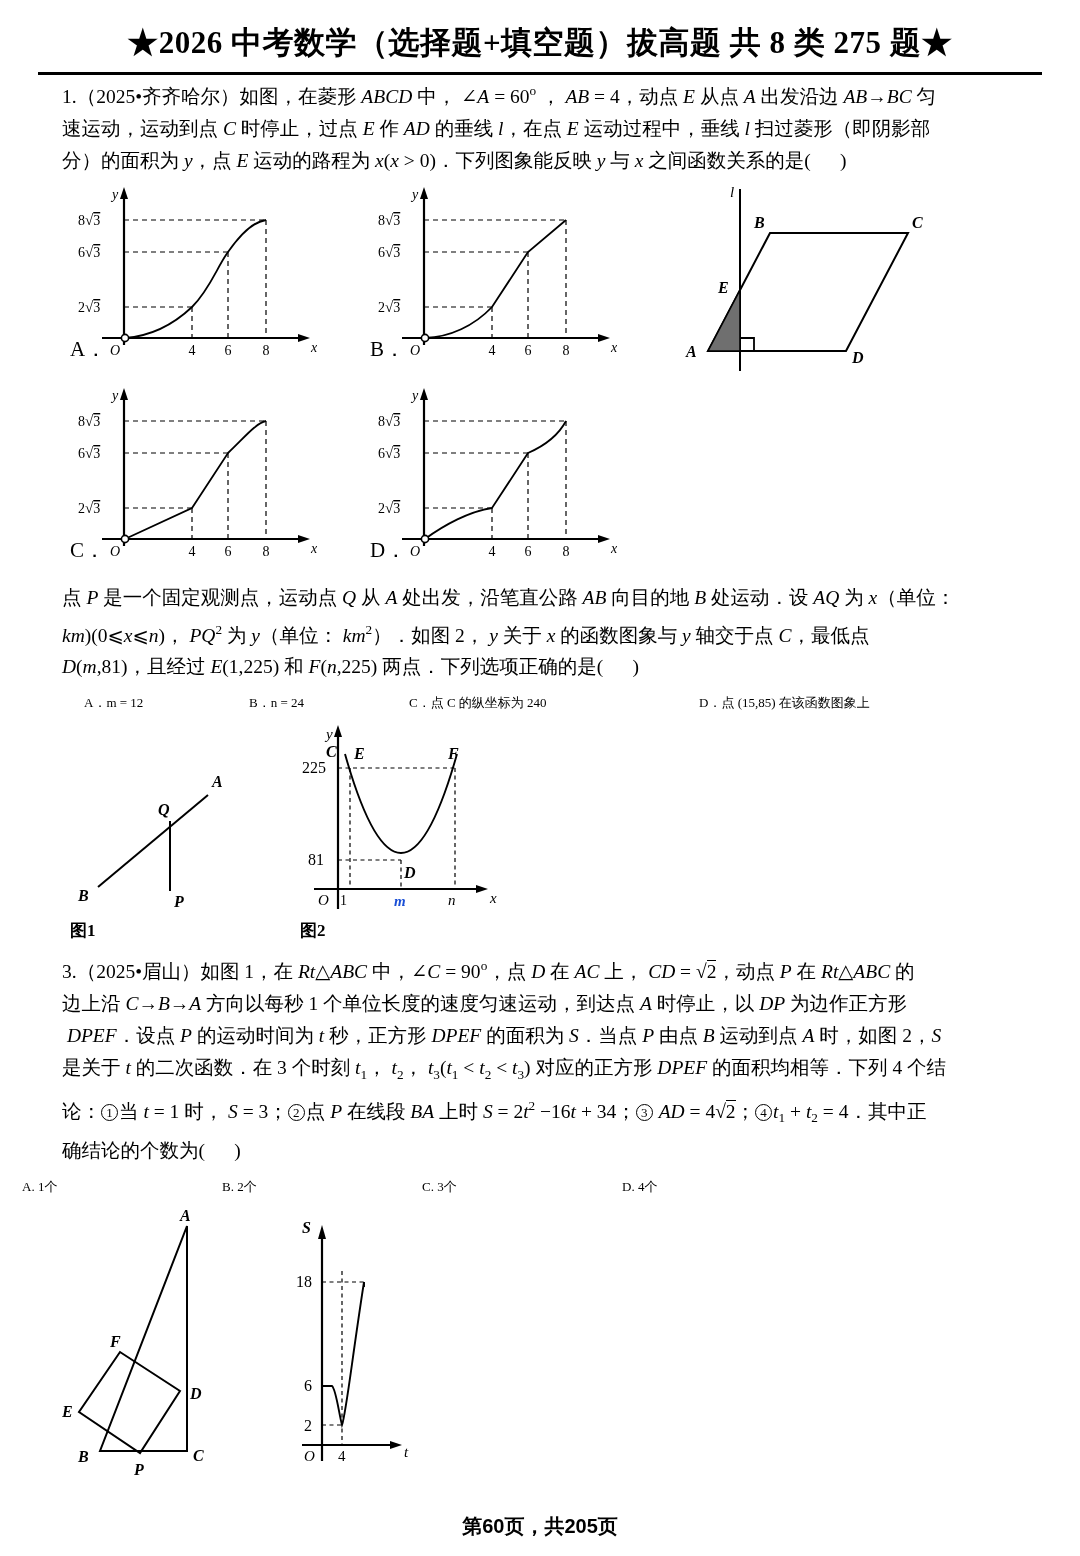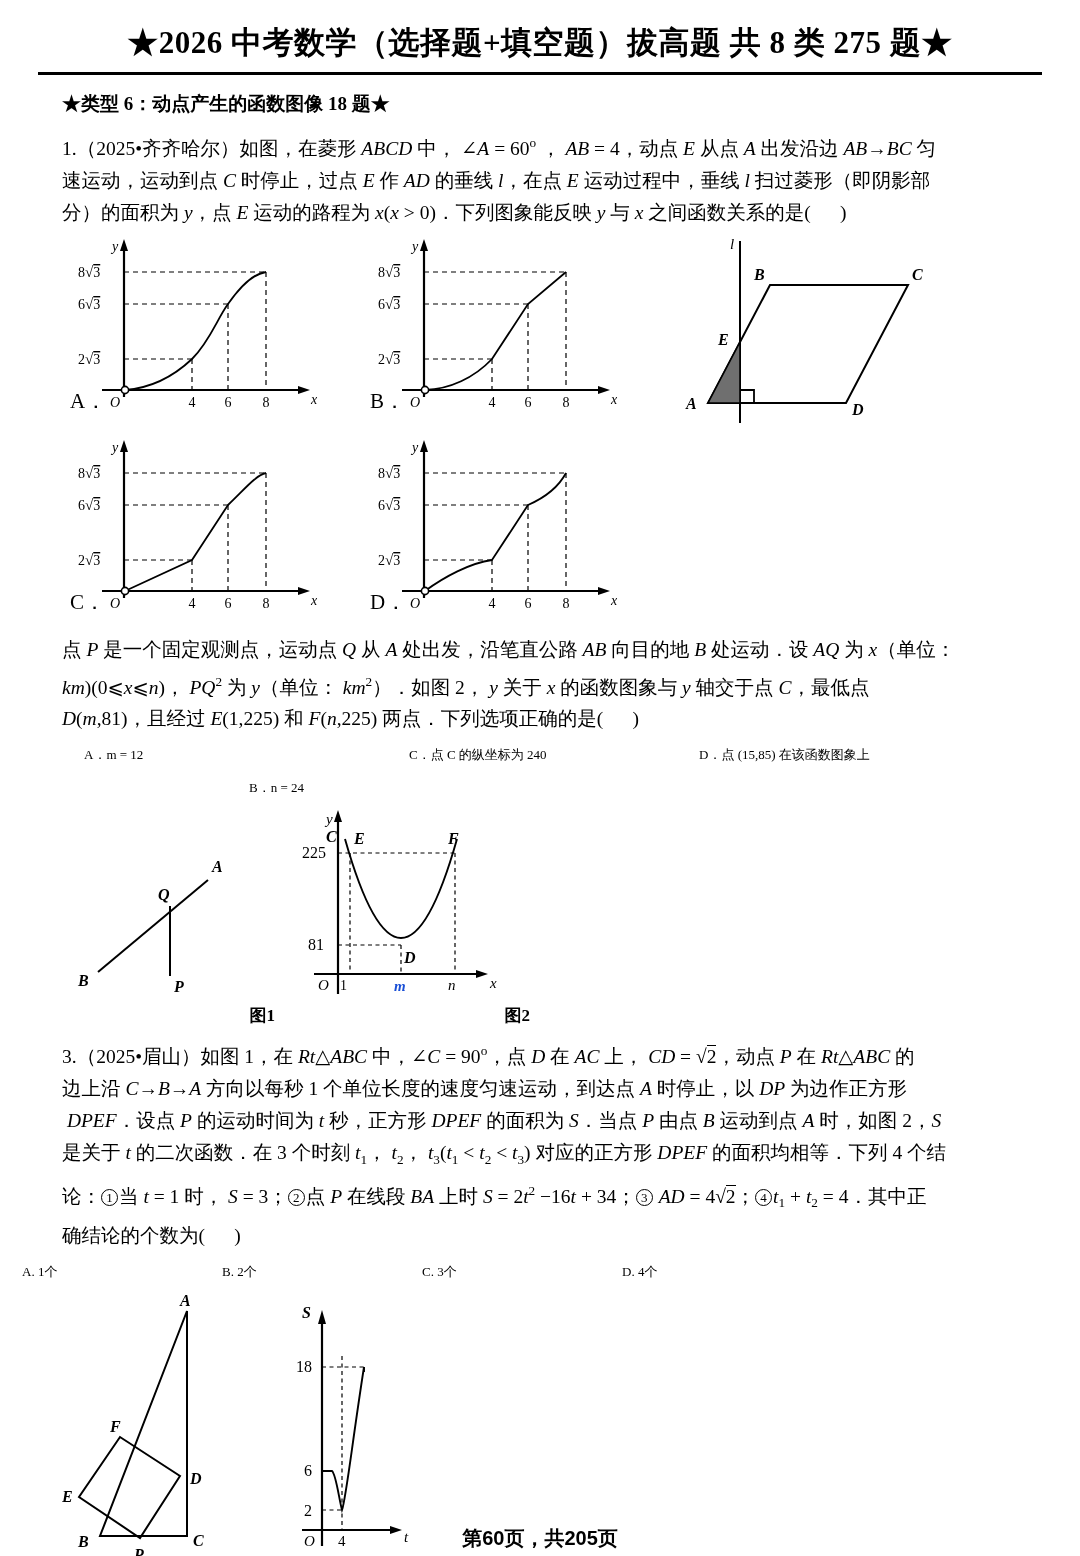--- a/index.html
+++ b/index.html
@@ -67,43 +67,42 @@
 
   
   .figrow{ display:flex; align-items:flex-start; }
   .figcell{ position:relative; }
   .optlabel{
     position:absolute;
     font-size:21px;
     font-family:"Liberation Serif",serif;
   }
   .figcap{
-    text-align:right;
+    text-align:left;
     font-size:17px;
     font-weight:bold;
   }
   svg{ display:block; }
   .footer{
     position:absolute;
     left:0; right:0;
-    bottom:4px;
+    bottom:16px;
     text-align:center;
     font-size:20px;
     font-family:"Liberation Sans","DejaVu Sans",sans-serif;
     font-weight:bold;
   }
 </style>
 </head>
 <body>
 
 <div class="page">
 
   <div class="doc-title">★2026 中考数学（选择题+填空题）拔高题 共 8 类 275 题★</div>
   <div class="title-rule"></div>
-  <div class="section-head">★类型 6：动点产生的函数图像 18 题★</div>
 
   <div class="prob">
     <p>
       1.（2025•齐齐哈尔）如图，在菱形 <i>ABCD</i> 中，&nbsp;∠<i>A</i> = 60<sup>o</sup>&nbsp;，&nbsp;<i>AB</i> = 4，动点 <i>E</i> 从点 <i>A</i> 出发沿边 <i>AB</i>→<i>BC</i> 匀
     </p>
     <p>
       速运动，运动到点 <i>C</i> 时停止，过点 <i>E</i> 作 <i>AD</i> 的垂线 <i>l</i>，在点 <i>E</i> 运动过程中，垂线 <i>l</i> 扫过菱形（即阴影部
     </p>
     <p>
       分）的面积为 <i>y</i>，点 <i>E</i> 运动的路程为 <i>x</i>(<i>x</i> &gt; 0)．下列图象能反映 <i>y</i> 与 <i>x</i> 之间函数关系的是(&nbsp;&nbsp;&nbsp;&nbsp;&nbsp;&nbsp;)
@@ -284,21 +283,21 @@
     </p>
     <p>
       <i>km</i>)(0⩽<i>x</i>⩽<i>n</i>)， <i>PQ</i><sup>2</sup> 为 <i>y</i>（单位： <i>km</i><sup>2</sup>）．如图 2， <i>y</i> 关于 <i>x</i> 的函数图象与 <i>y</i> 轴交于点 <i>C</i>，最低点
     </p>
     <p>
       <i>D</i>(<i>m</i>,81)，且经过 <i>E</i>(1,225) 和 <i>F</i>(<i>n</i>,225) 两点．下列选项正确的是(&nbsp;&nbsp;&nbsp;&nbsp;&nbsp;&nbsp;)
     </p>
   </div>
   <div class="opts" style="margin-left:84px;">
     <span class="o" style="width:165px;">A．m = 12</span>
-    <span class="o" style="width:160px;margin-top:33px;">B．n = 24</span>
+    <span class="o" style="width:160px;">B．n = 24</span>
     <span class="o" style="width:290px;">C．点 C 的纵坐标为 240</span>
     <span class="o">D．点 (15,85) 在该函数图象上</span>
   </div>
 
   <div class="figrow" style="margin:4px 0 0 70px;">
 
     <div class="figcell" style="width:230px;">
       <svg width="225" height="200" viewBox="0 0 225 200">
         <line x1="28" y1="164" x2="138" y2="72" stroke="#000" stroke-width="2"></line>
         <line x1="100" y1="98" x2="100" y2="168" stroke="#000" stroke-width="2"></line>

